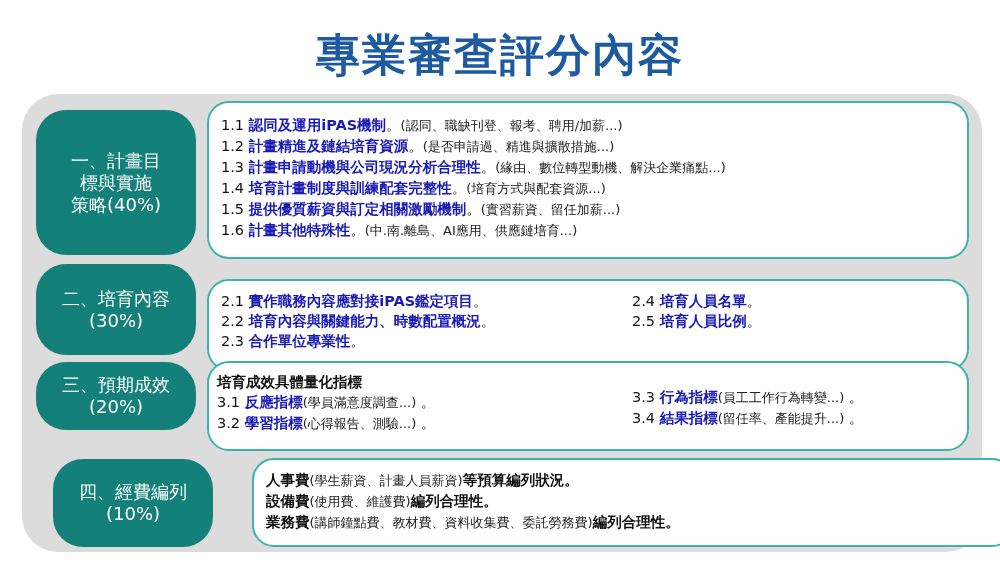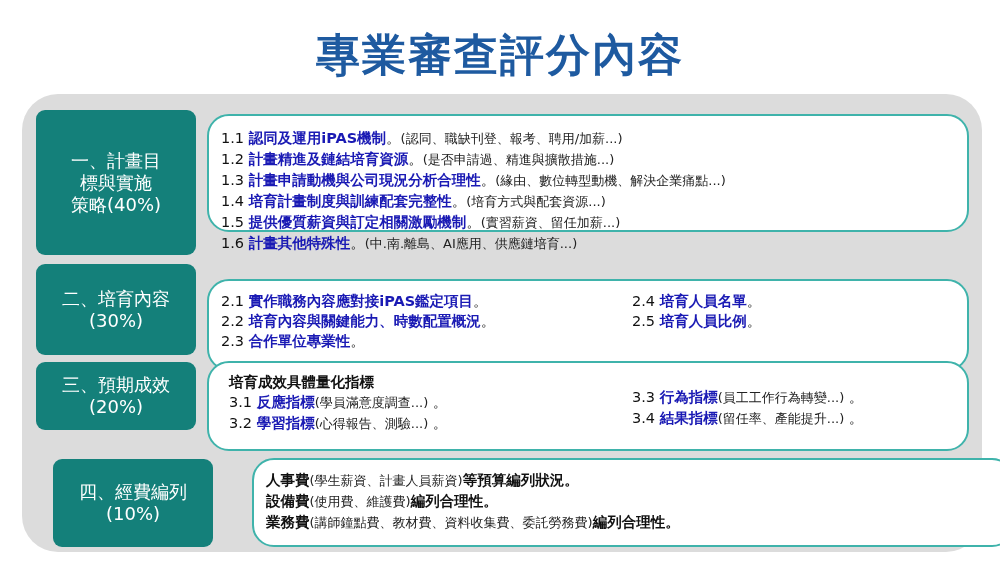--- a/index.html
+++ b/index.html
@@ -11,21 +11,21 @@
     text-align: center; font-size: 44px; font-weight: bold;
     color: #1e5aa0; letter-spacing: 2px;
   }
 
   .panel {
     position: absolute; left: 22px; top: 94px; width: 960px; height: 458px;
     background: #dcdcdc; border-radius: 36px;
   }
   .label {
     position: absolute; left: 36px; width: 160px;
-    background: #14807a; border-radius: 9px;
+    background: #14807a; border-radius: 30px;
     color: #ffffff; font-size: 18px; line-height: 22px;
     display: flex; align-items: center; justify-content: center;
     text-align: center; white-space: pre-line;
   }
   .box {
     position: absolute; left: 207px; width: 762px;
     background: #ffffff; border: 2.5px solid #3fb3ab; border-radius: 22px;
     font-size: 14.5px; line-height: 20px; color: #111;
   }
   .num { color: #111; }
@@ -38,21 +38,21 @@
 </head>
 <body>
 
 <div class="title">專業審查評分內容</div>
 
 <div class="panel"></div>
 
 <div class="label" style="top:110px;height:145px;">一、計畫目
 標與實施
 策略(40%)</div>
-<div class="box" style="top:114px;height:118px;padding:12px 8px 0 12px;">
+<div class="box" style="top:101px;height:158px;padding:12px 8px 0 12px;">
   <div class="line"><span class="num">1.1</span> <span class="hl">認同及運用iPAS機制</span><span>。</span><span class="note">(認同、職缺刊登、報考、聘用/加薪...)</span></div>
   <div class="line"><span class="num">1.2</span> <span class="hl">計畫精進及鏈結培育資源</span><span>。</span><span class="note">(是否申請過、精進與擴散措施...)</span></div>
   <div class="line"><span class="num">1.3</span> <span class="hl">計畫申請動機與公司現況分析合理性</span><span>。</span><span class="note">(緣由、數位轉型動機、解決企業痛點...)</span></div>
   <div class="line"><span class="num">1.4</span> <span class="hl">培育計畫制度與訓練配套完整性</span><span>。</span><span class="note">(培育方式與配套資源...)</span></div>
   <div class="line"><span class="num">1.5</span> <span class="hl">提供優質薪資與訂定相關激勵機制</span><span>。</span><span class="note">(實習薪資、留任加薪...)</span></div>
   <div class="line"><span class="num">1.6</span> <span class="hl">計畫其他特殊性</span><span>。</span><span class="note">(中.南.離島、AI應用、供應鏈培育...)</span></div>
 </div>
 
 <div class="label" style="top:264px;height:91px;">二、培育內容
 (30%)</div>
@@ -64,21 +64,21 @@
   </div>
   <div class="col" style="left:423px;top:10px;">
     <div class="line"><span class="num">2.4</span> <span class="hl">培育人員名單</span><span>。</span></div>
     <div class="line"><span class="num">2.5</span> <span class="hl">培育人員比例</span><span>。</span></div>
   </div>
 </div>
 
 <div class="label" style="top:362px;height:68px;">三、預期成效
 (20%)</div>
 <div class="box" style="top:361px;height:90px;">
-  <div class="col" style="left:20px;top:9px;">
+  <div class="col" style="left:8px;top:9px;">
     <div class="line b">培育成效具體量化指標</div>
     <div class="line"><span class="num">3.1</span> <span class="hl">反應指標</span><span class="note">(學員滿意度調查...)</span><span> 。</span></div>
     <div class="line"><span class="num">3.2</span> <span class="hl">學習指標</span><span class="note">(心得報告、測驗...)</span><span> 。</span></div>
   </div>
   <div class="col" style="left:423px;top:24px;">
     <div class="line"><span class="num">3.3</span> <span class="hl">行為指標</span><span class="note">(員工工作行為轉變...)</span><span> 。</span></div>
     <div class="line"><span class="num">3.4</span> <span class="hl">結果指標</span><span class="note">(留任率、產能提升...)</span><span> 。</span></div>
   </div>
 </div>
 

